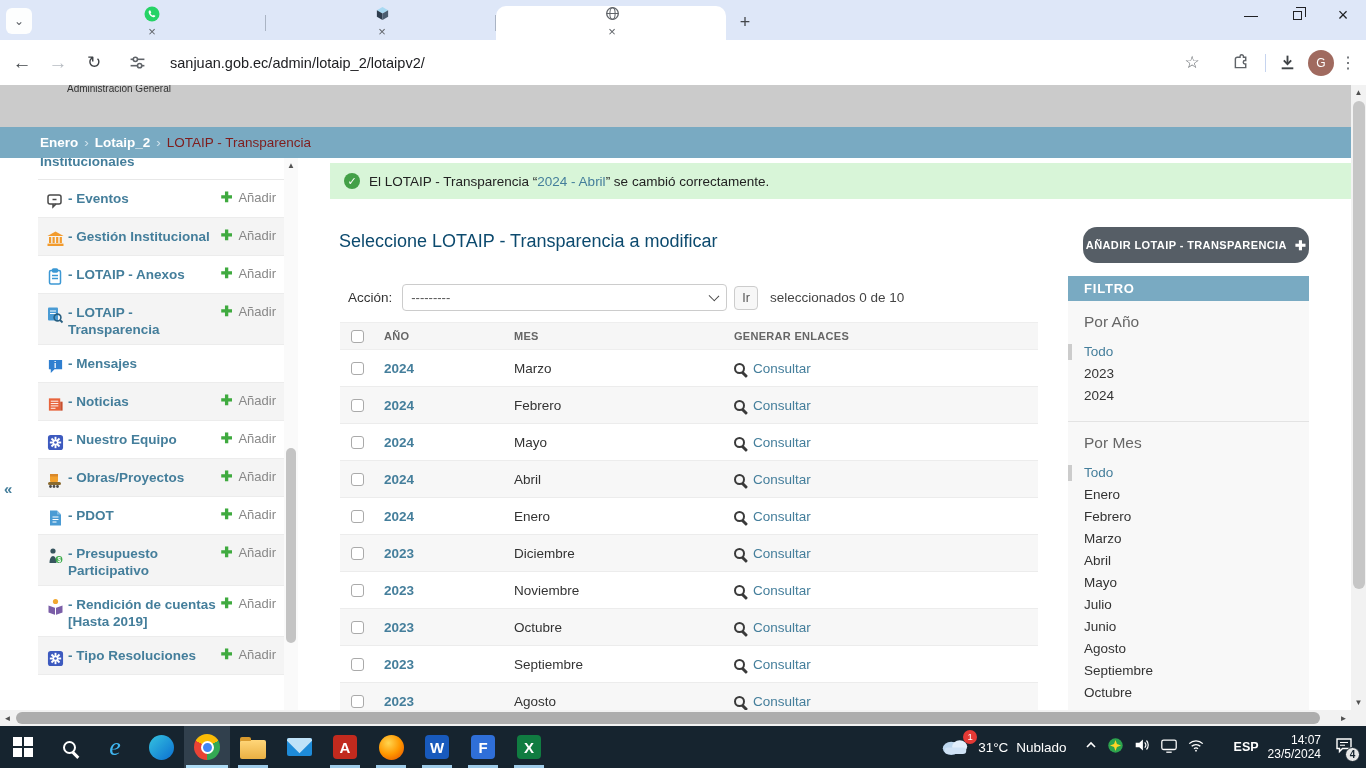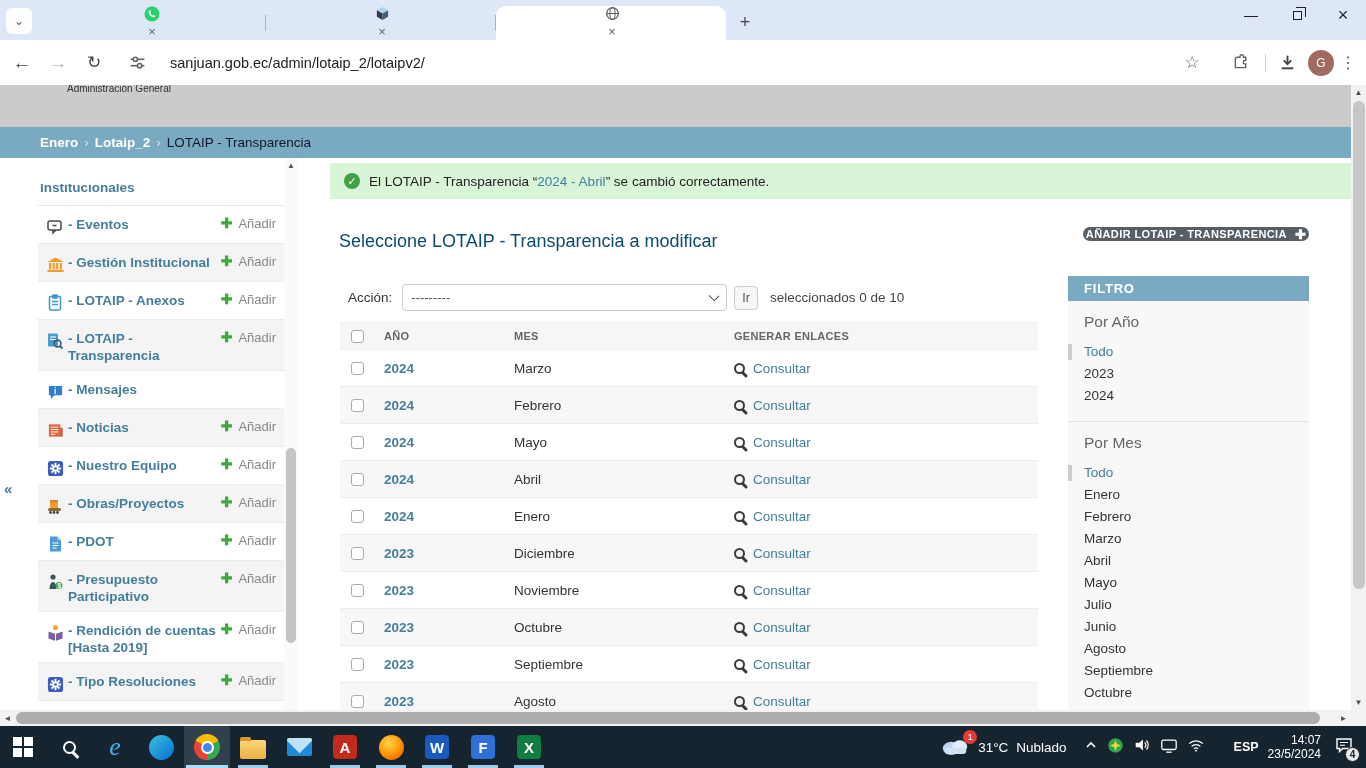--- a/index.html
+++ b/index.html
@@ -31,43 +31,43 @@
   .dots { font-size:16px; color:#5f6368; letter-spacing:0; margin-right:10px; }
   .star { font-size:17px; }
 
   
   .viewport { position:absolute; top:85px; left:0; width:1351px; height:625px; background:#fff; overflow:hidden; }
   .page-top { position:absolute; top:0; left:0; width:1351px; height:42px; background:#cbcbcb; }
   .site-title { position:absolute; top:-2px; left:67px; font-size:10px; color:#333; }
   .breadcrumb { position:absolute; top:42px; left:0; width:1351px; height:31px; background:#79aac2; display:flex; align-items:center; padding-left:40px; font-size:13.5px; }
   .crumb-link { color:#fff; font-weight:bold; text-decoration:none; }
   .crumb-sep { color:#cfe2ec; margin:0 6px; }
-  .crumb-current { color:#0f172a; }
-
-  
-  .sidebar { position:absolute; top:73px; left:38px; width:246px; height:552px; background:#fff; overflow:hidden;margin-top:26px; }
+  .crumb-current { color:#7f1d1d; }
+
+  
+  .sidebar { position:absolute; top:73px; left:38px; width:246px; height:552px; background:#fff; overflow:hidden; }
   .sb-partial { height:22px; overflow:hidden; border-bottom:1px solid #e8e8e8; }
   .sb-partial span { position:relative; top:-6px; left:2px; color:#447e9b; font-weight:bold; font-size:13.5px; }
   .sb-item { position:relative; display:flex; align-items:flex-start; padding:10px 6px 6px 4px; border-bottom:1px solid #ececec; }
   .sb-item.alt { background:#f4f4f4; }
   .sb-ico { width:26px; min-width:26px; height:20px; display:flex; align-items:center; justify-content:center; margin-top:1px; }
   .sb-label { color:#447e9b; font-weight:bold; font-size:13.5px; line-height:17px; width:150px; }
   .sb-add { position:absolute; right:8px; top:9px; font-size:13px; color:#888; }
   .sb-add .plus { color:#3faa3f; font-weight:bold; font-size:14px; margin-right:3px; }
   .sb-scroll { position:absolute; top:73px; left:284px; width:14px; height:552px; background:#fafafa; }
   .sb-scroll .arr { position:absolute; left:0; width:14px; height:14px; color:#555; font-size:8px; display:flex; align-items:center; justify-content:center; }
   .sb-thumb { position:absolute; left:2px; width:10px; top:290px; height:195px; background:#c4c4c4; border-radius:5px; }
   .collapse { position:absolute; top:395px; left:4px; color:#447e9b; font-size:15px; font-weight:bold; }
 
   
   .alert { position:absolute; top:78px; left:330px; width:1027px; height:36px; background:#d8f5d8; display:flex; align-items:center; padding-left:14px; font-size:13.5px; color:#222; }
   .check-circle { width:16px; height:16px; border-radius:50%; background:#43a047; color:#fff; font-size:11px; display:flex; align-items:center; justify-content:center; margin-right:9px; }
   .alert a { color:#447e9b; text-decoration:none; }
   .page-title { position:absolute; top:146px; left:339px; font-size:18px; color:#0c4a6e; font-weight:400; }
-  .add-btn { position:absolute; top:142px; left:1083px; width:226px; height:14px; border-radius:14px; background:#565e66; color:#fff; font-size:11px; font-weight:bold; letter-spacing:.4px; display:flex; align-items:center; justify-content:center; gap:8px; }
+  .add-btn { position:absolute; top:142px; left:1083px; width:226px; height:36px; border-radius:14px; background:#565e66; color:#fff; font-size:11px; font-weight:bold; letter-spacing:.4px; display:flex; align-items:center; justify-content:center; gap:8px; }
   .add-btn .plus { font-size:13px; }
   .action-row { position:absolute; top:199px; left:348px; display:flex; align-items:center; font-size:13.5px; color:#333; }
   .action-select { width:325px; height:27px; border:1px solid #ccc; border-radius:4px; background:#fff; margin-left:10px; display:flex; align-items:center; padding:0 8px; color:#555; font-size:13px; position:relative; }
   .sel-chevron { position:absolute; right:8px; top:9px; width:8px; height:8px; border-right:1.8px solid #444; border-bottom:1.8px solid #444; transform:rotate(45deg) scale(1,0.9); margin-top:-2px; }
   .go-btn { margin-left:7px; height:24px; padding:0 7px; border:1px solid #ccc; border-radius:4px; background:#f7f7f7; color:#555; font-size:12.5px; display:flex; align-items:center; }
   .sel-info { margin-left:12px; color:#444; }
 
   .table { position:absolute; top:237px; left:340px; width:698px; }
   .thead { display:grid; grid-template-columns:44px 130px 220px 1fr; height:28px; align-items:center; background:#f6f6f6; border-top:1px solid #eee; border-bottom:1px solid #eee; font-size:11px; font-weight:bold; color:#666; letter-spacing:.3px; }
   .trow { display:grid; grid-template-columns:44px 130px 220px 1fr; height:37px; align-items:center; border-bottom:1px solid #ececec; font-size:13.5px; }

